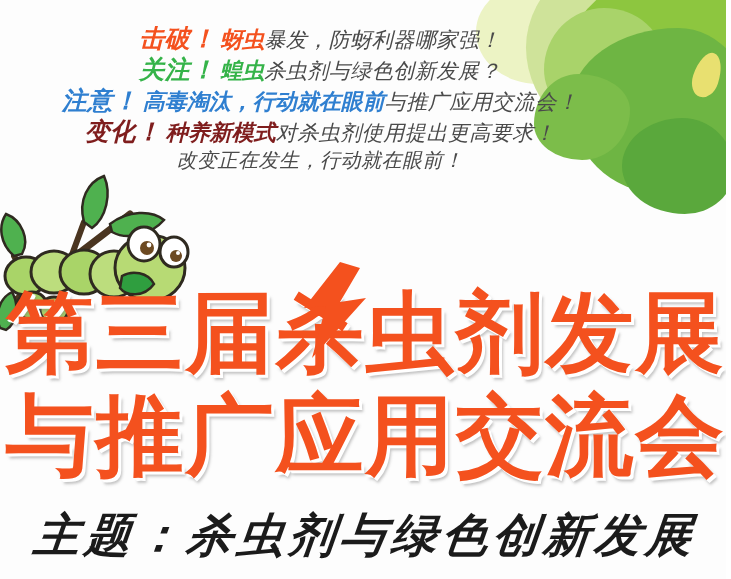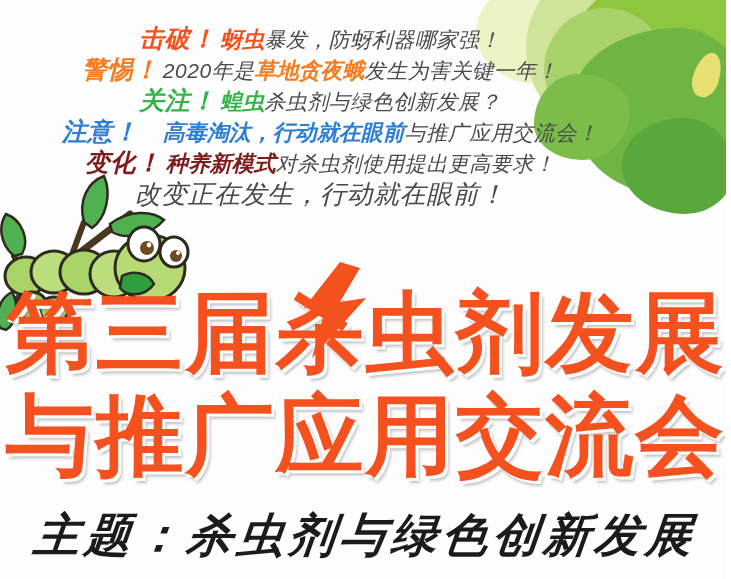--- a/index.html
+++ b/index.html
@@ -118,23 +118,23 @@
   }
   .hl-rest {
     font-size: 21px;
     font-style: italic;
     color: #4a4a4a;
     letter-spacing: 0.5px;
   }
   .c-orangered { color: #f4511e; }
   .c-orange    { color: #f57c1f; }
   .c-green     { color: #35b349; font-style: italic; }
-  .c-blue      { color: #2f7fd0; margin-left: 20px; }
+  .c-blue      { color: #2f7fd0; }
   .c-pink      { color: #7f1d1d; }
-  #hl-line-6 .hl-rest { font-size: 26px; }
+  #hl-line-6 .hl-rest { font-size: 20px; }
 
   
   #title-block {
     position: absolute;
     left: 0;
     top: 288px;
     width: 731px;
     text-align: center;
   }
   .title-line {
@@ -226,24 +226,20 @@
     <path d="M130 128 C140 122 156 124 162 136 C152 150 134 148 128 140 Z" fill="#2f9e3f" stroke="#2f2a20" stroke-width="2.5"></path>
   </svg>
 
   <div id="headlines">
 
     <div class="hl-line" id="hl-line-1">
       <span class="hl-tag c-orangered">击破！</span>
       <span class="hl-key c-orangered">蚜虫</span><span class="hl-rest">暴发，防蚜利器哪家强！</span>
     </div>
 
-    <div class="hl-line" id="hl-line-2">
-      <span class="hl-tag c-orange">警惕！</span>
-      <span class="hl-rest">2020年是</span><span class="hl-key c-orange">草地贪夜蛾</span><span class="hl-rest">发生为害关键一年！</span>
-    </div>
 
     <div class="hl-line" id="hl-line-3">
       <span class="hl-tag c-green">关注！</span>
       <span class="hl-key c-green">蝗虫</span><span class="hl-rest">杀虫剂与绿色创新发展？</span>
     </div>
 
     <div class="hl-line" id="hl-line-4">
       <span class="hl-tag c-blue">注意！</span>
       <span class="hl-key c-blue">高毒淘汰，行动就在眼前</span><span class="hl-rest">与推广应用交流会！</span>
     </div>

